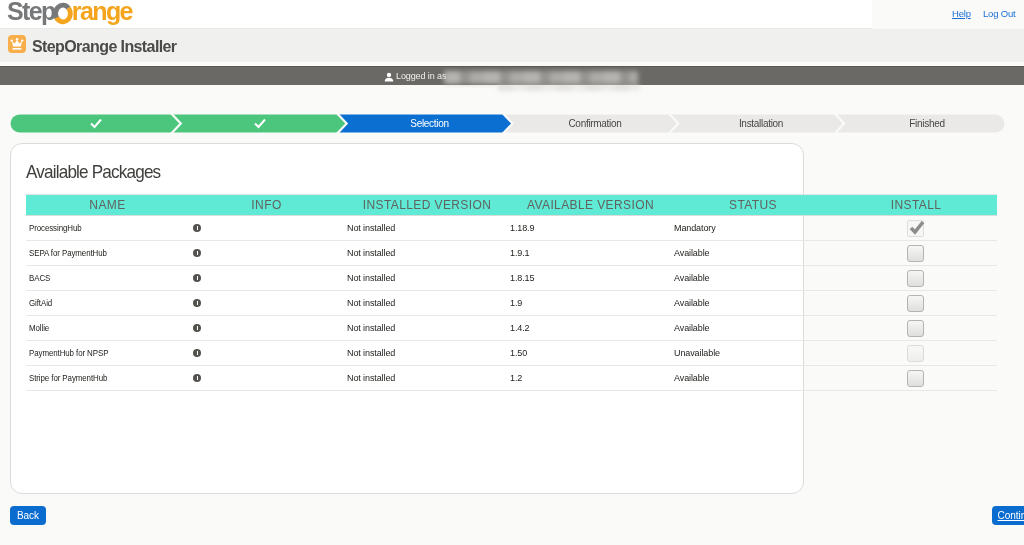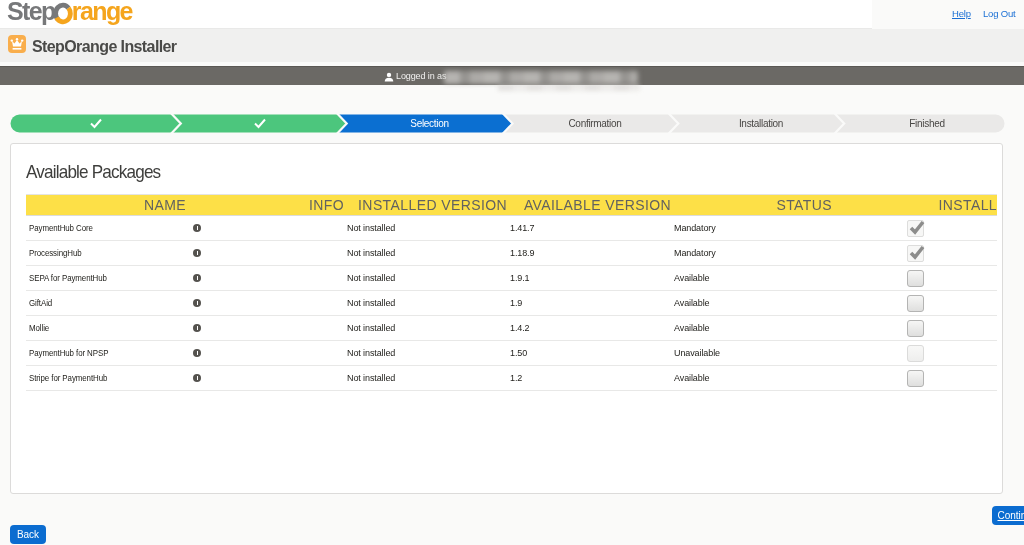--- a/index.html
+++ b/index.html
@@ -26,40 +26,40 @@
      background:repeating-linear-gradient(90deg, rgba(203,201,198,.78) 0 16px, rgba(180,178,175,.6) 16px 26px, rgba(194,192,189,.75) 26px 40px);
      filter:blur(2.5px); }
   #redact2 { position:absolute; left:498px; top:85px; width:142px; height:6px;
      background:repeating-linear-gradient(90deg, rgba(213,211,208,.6) 0 15px, rgba(226,224,221,.55) 15px 29px);
      filter:blur(2px); }
 
   
   #path { position:absolute; left:10px; top:114px; }
 
   
-  #card { position:absolute; left:10px; top:143px; width:993px; height:351px; background:#ffffff; border:1px solid #dcdbda; border-radius:3px; }
+  #card { position:absolute; left:10px; top:143px; width:794px; height:351px; background:#ffffff; border:1px solid #dcdbda; border-radius:12px; }
   #cardtitle { position:absolute; left:15px; top:17px; font-size:19px; color:#3e3e3c; letter-spacing:-0.9px; transform:scaleX(0.9); transform-origin:0 0; white-space:nowrap; }
 
   table { position:absolute; left:15px; top:50px; width:971px; border-collapse:collapse; table-layout:fixed; }
-  th { height:21px; background:#fde047; font-size:14px; font-weight:normal; color:#626260; text-align:right; letter-spacing:0.4px; padding:0 0 0 3px; border-top:1px solid #e4e4e3; border-bottom:1px solid #dcdcdb; }
+  th { height:21px; background:#5eead4; font-size:12px; font-weight:normal; color:#626260; text-align:center; letter-spacing:0.4px; padding:0 0 0 3px; border-top:1px solid #e4e4e3; border-bottom:1px solid #dcdcdb; }
   td .nm { display:inline-block; transform:scaleX(0.88); transform-origin:0 50%; white-space:nowrap; }
   td { height:25px; font-size:9px; letter-spacing:-0.1px; color:#24231f; padding:0 0 0 3px; border-bottom:1px solid #e8e8e7; white-space:nowrap; }
   col.c1 { width:160px; } col.c2 { width:158px; } col.c3 { width:163px; } col.c4 { width:164px; } col.c5 { width:161px; } col.c6 { width:165px; }
 
   .info { display:inline-block; width:8px; height:8px; border-radius:50%; background:#54524e; margin-left:4px; vertical-align:-1px; position:relative; }
   .info:after { content:""; position:absolute; left:3.5px; top:1.8px; width:1px; height:4.5px; background:#fff; }
 
   .cb { width:17px; height:17px; margin-left:72px; border-radius:3px; position:relative; }
   .cb.checked { background:#f7f7f6; border:1px solid #dddddc; border-radius:2px; }
   .cb.empty { background:linear-gradient(#f6f6f5,#dfdfde); border:1px solid #b4b4b3; }
   .cb.dis { background:linear-gradient(#f8f8f7,#eeeeed); border:1px solid #dbdbda; }
   .cb.checked svg { position:absolute; left:1px; top:-1px; }
 
   .btn { position:absolute; background:#0b6cd0; color:#ffffff; font-size:10px; text-align:center; line-height:19px; border-radius:4px; height:19px; }
-  #back { left:10px; top:506px; width:36px;margin-top:19px; }
+  #back { left:10px; top:506px; width:36px; }
   #continue { left:992px; top:506px; width:51px;text-decoration:underline; }
 </style>
 </head>
 <body>
 <div id="topbar">
   <div id="logo">Step<svg width="19" height="23" viewBox="0 0 19 23">
         <path d="M3.84 17.37 A7.3 8.3 0 1 1 14.42 5.95" stroke="#77787a" stroke-width="4.8" fill="none"></path>
         <path d="M14.42 5.95 A7.3 8.3 0 1 1 2.68 15.65" stroke="#f5a51d" stroke-width="4.8" fill="none"></path>
       </svg><span class="orange">range</span></div>
   <div id="toplinks">
@@ -129,52 +129,48 @@
     <tbody>
         <tr>
           <th>NAME</th>
           <th>INFO</th>
           <th>INSTALLED VERSION</th>
           <th>AVAILABLE VERSION</th>
           <th>STATUS</th>
           <th>INSTALL</th>
         </tr>
     <tr>
-          <td><span class="nm">PaymentHub Core</span></td>
-          <td><span class="info"></span></td>
-          <td>Not installed</td>
-          <td>1.41.7</td>
+          <td><span class="nm">ProcessingHub</span></td>
+          <td><span class="info"></span></td>
+          <td>Not installed</td>
+          <td>1.18.9</td>
           <td>Mandatory</td>
           <td>
             <div class="cb checked">
               <svg width="16" height="16" viewBox="0 0 16 16">
                 <path d="M2 8 L6 12 L14 2" stroke="#8d8d8c" stroke-width="3.6" fill="none"></path>
               </svg>
             </div>
           </td>
         </tr>
     <tr>
-          <td><span class="nm">ProcessingHub</span></td>
-          <td><span class="info"></span></td>
-          <td>Not installed</td>
-          <td>1.18.9</td>
-          <td>Mandatory</td>
-          <td>
-            <div class="cb checked">
-              <svg width="16" height="16" viewBox="0 0 16 16">
-                <path d="M2 8 L6 12 L14 2" stroke="#8d8d8c" stroke-width="3.6" fill="none"></path>
-              </svg>
-            </div>
-          </td>
-        </tr>
-    <tr>
           <td><span class="nm">SEPA for PaymentHub</span></td>
           <td><span class="info"></span></td>
           <td>Not installed</td>
           <td>1.9.1</td>
+          <td>Available</td>
+          <td>
+            <div class="cb empty"></div>
+          </td>
+        </tr>
+    <tr>
+          <td><span class="nm">BACS</span></td>
+          <td><span class="info"></span></td>
+          <td>Not installed</td>
+          <td>1.8.15</td>
           <td>Available</td>
           <td>
             <div class="cb empty"></div>
           </td>
         </tr>
     <tr>
           <td><span class="nm">GiftAid</span></td>
           <td><span class="info"></span></td>
           <td>Not installed</td>
           <td>1.9</td>

